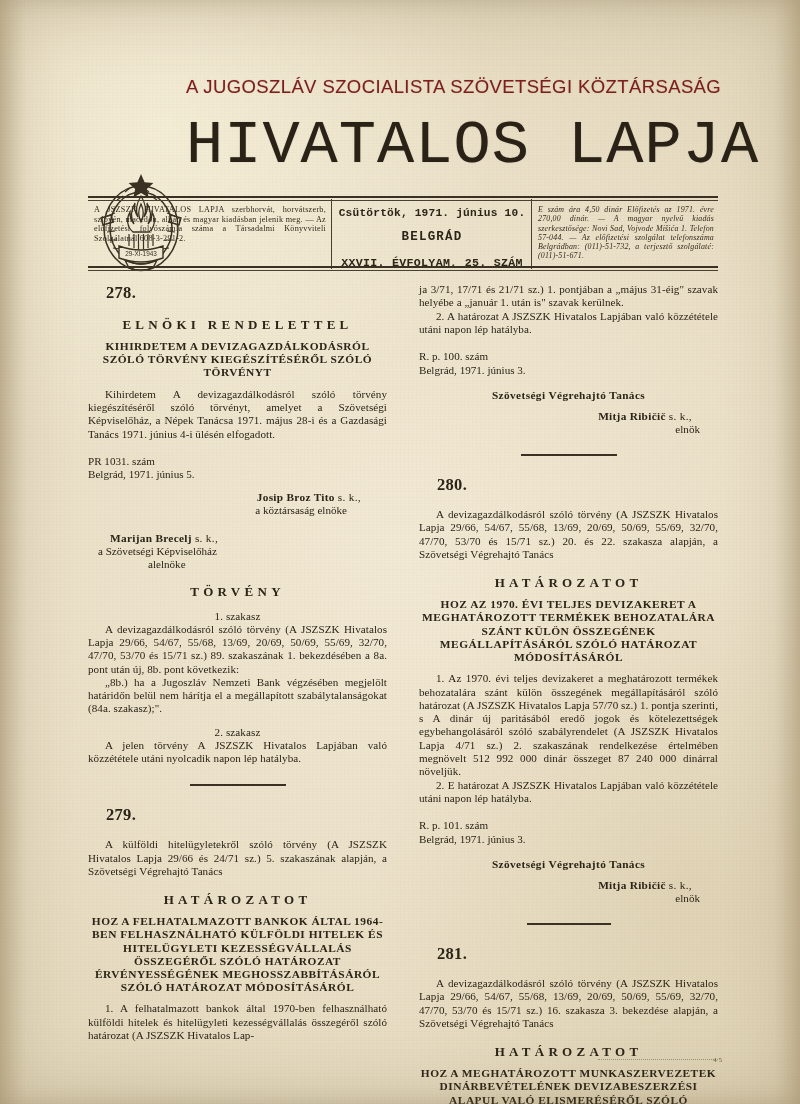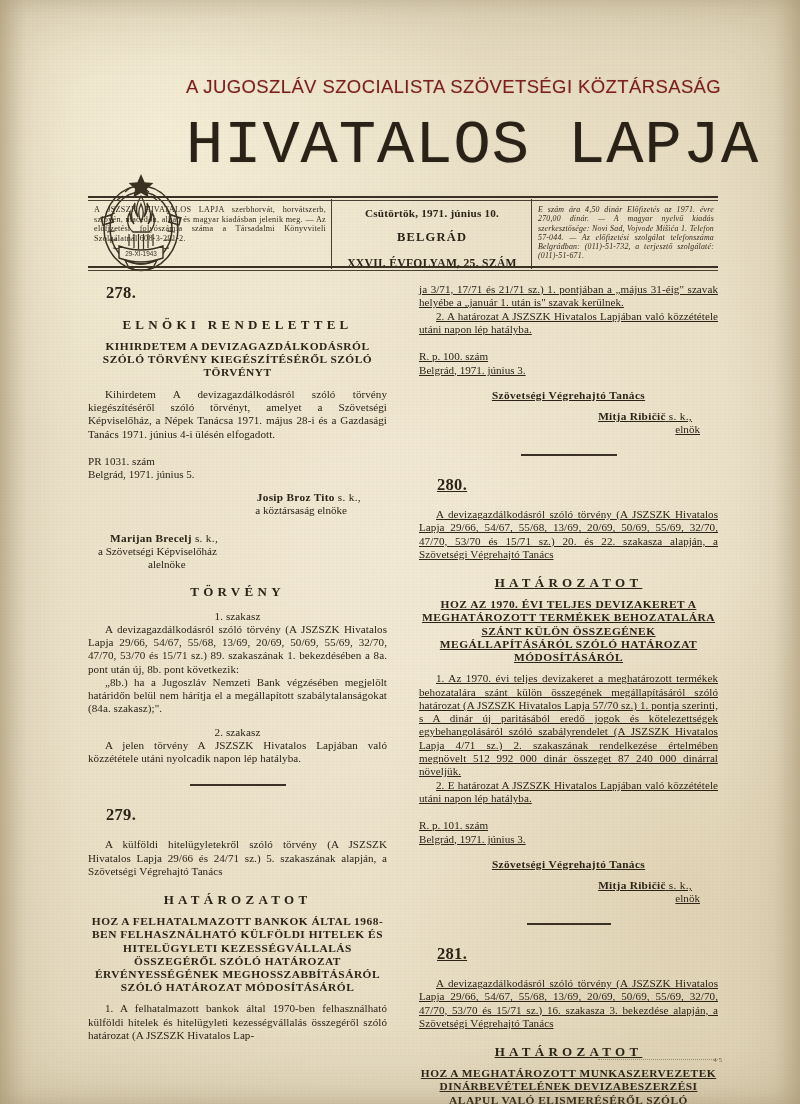--- a/index.html
+++ b/index.html
@@ -56,41 +56,41 @@
 
   
   .ruleTop{position:absolute;left:88px;right:82px;top:196px;border-top:2px solid #3a3124;}
   .ruleMid{position:absolute;left:88px;right:82px;top:200px;border-top:1px solid #4a4031;}
   .ruleBot{position:absolute;left:88px;right:82px;top:266px;border-top:2px solid #3a3124;}
   .ruleBot2{position:absolute;left:88px;right:82px;top:270px;border-top:1px solid #4a4031;}
 
   .infobar{position:absolute;left:88px;right:82px;top:203px;height:62px;display:flex;}
   .ib-col{position:relative;}
   .ib-col.left{width:232px;padding:2px 6px 0 6px;}
-  .ib-col.mid{width:192px;padding:4px 4px 0 4px;text-align:center;}
+  .ib-col.mid{width:192px;padding:4px 4px 0 4px;text-align:center;font-family:Liberation Mono, monospace;}
   .ib-col.right{flex:1;padding:2px 4px 0 6px;}
   .vdiv{position:absolute;top:-4px;bottom:-4px;width:0;border-left:1px solid #4a4031;}
   .ib-col.left .vdiv{right:0;}
   .ib-col.mid .vdiv{right:0;}
 
   .ib-text{
     font-family:"Liberation Serif", serif;
     font-size:8.2px;line-height:9.6px;text-align:justify;
     letter-spacing:.25px;color:#322a1c;
   }
   .ib-right{font-size:7.9px;line-height:9.3px;text-align:justify;letter-spacing:.2px;font-style:italic;}
   .mid-line1{font-size:11.2px;font-weight:bold;letter-spacing:.2px;}
   .mid-line2{font-size:12.5px;font-weight:bold;letter-spacing:1.2px;margin-top:11px;}
   .mid-line3{font-size:11.6px;font-weight:bold;letter-spacing:.3px;margin-top:12px;}
 
   
   .cols{position:absolute;left:88px;right:82px;top:283px;bottom:40px;display:flex;}
   .col{width:50%;position:relative;}
   .col.left{padding-right:16px;}
-  .col.right{padding-left:16px;text-decoration:underline;}
+  .col.right{padding-left:16px;}
 
   p,div.blk{margin:0;}
   .secnum{
     font-family:"Liberation Serif", serif;
     font-size:16.5px;font-weight:bold;letter-spacing:.3px;
     margin:0 0 13px 18px;
   }
   .para{
     font-size:11.1px;line-height:13.3px;text-align:justify;
     text-indent:17px;letter-spacing:.05px;margin-bottom:0;
@@ -254,21 +254,21 @@
 
       <div class="sub-c">2. szakasz</div>
       <p class="para">A jelen törvény A JSZSZK Hivatalos Lapjában való közzététele utáni nyolcadik napon lép hatályba.</p>
 
       <div class="hr-orn"></div>
 
       <div class="secnum">279.</div>
       <p class="para">A külföldi hitelügyletekről szóló törvény (A JSZSZK Hivatalos Lapja 29/66 és 24/71 sz.) 5. szakaszának alapján, a Szövetségi Végrehajtó Tanács</p>
 
       <div class="h-spaced">HATÁROZATOT</div>
-      <div class="h-caps">HOZ A FELHATALMAZOTT BANKOK ÁLTAL 1968-BEN FELHASZNÁLHATÓ KÜLFÖLDI HITELEK ÉS HITELÜGYLETI KEZESSÉGVÁLLALÁS ÖSSZEGÉRŐL SZÓLÓ HATÁROZAT ÉRVÉNYESSÉGÉNEK MEGHOSSZABBÍTÁSÁRÓL SZÓLÓ HATÁROZAT MÓDOSÍTÁSÁRÓL</div>
+      <div class="h-caps">HOZ A FELHATALMAZOTT BANKOK ÁLTAL 1964-BEN FELHASZNÁLHATÓ KÜLFÖLDI HITELEK ÉS HITELÜGYLETI KEZESSÉGVÁLLALÁS ÖSSZEGÉRŐL SZÓLÓ HATÁROZAT ÉRVÉNYESSÉGÉNEK MEGHOSSZABBÍTÁSÁRÓL SZÓLÓ HATÁROZAT MÓDOSÍTÁSÁRÓL</div>
 
       <p class="para">1. A felhatalmazott bankok által 1970-ben felhasználható külföldi hitelek és hitelügyleti kezességvállalás összegéről szóló határozat (A JSZSZK Hivatalos Lap-</p>
     </div>
 
     <div class="col right">
 
       <p class="para noind">ja 3/71, 17/71 és 21/71 sz.) 1. pontjában a „május 31-éig" szavak helyébe a „január 1. után is" szavak kerülnek.</p>
       <p class="para">2. A határozat A JSZSZK Hivatalos Lapjában való közzététele utáni napon lép hatályba.</p>
 
       <div class="spacer14"></div>

